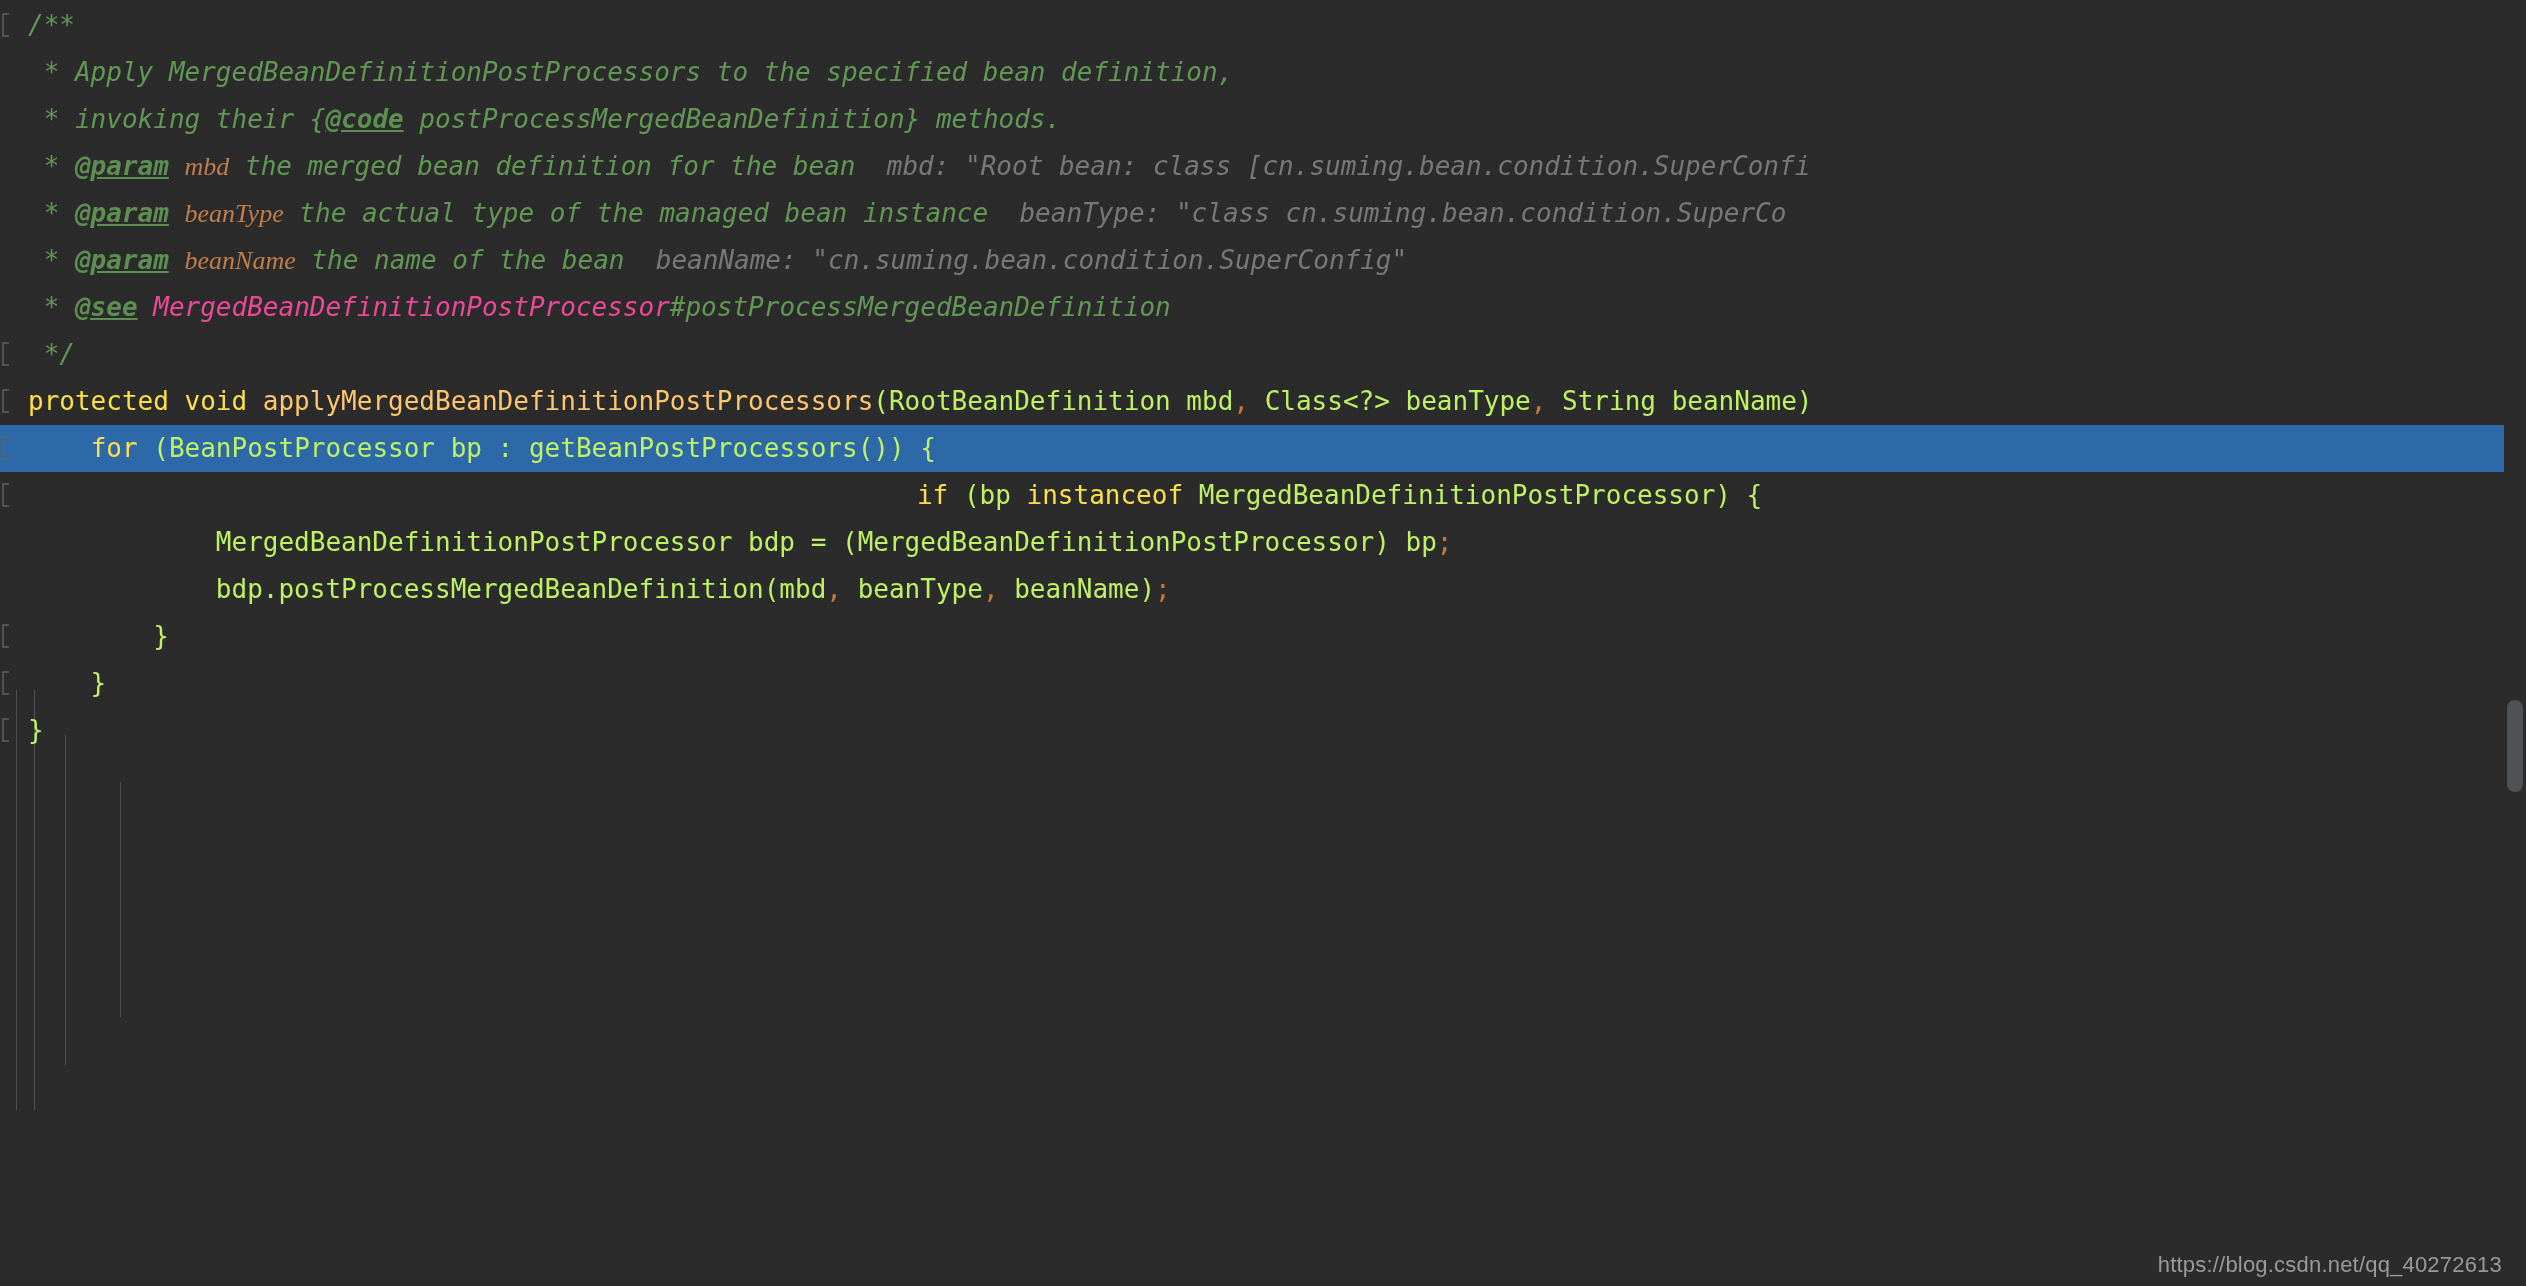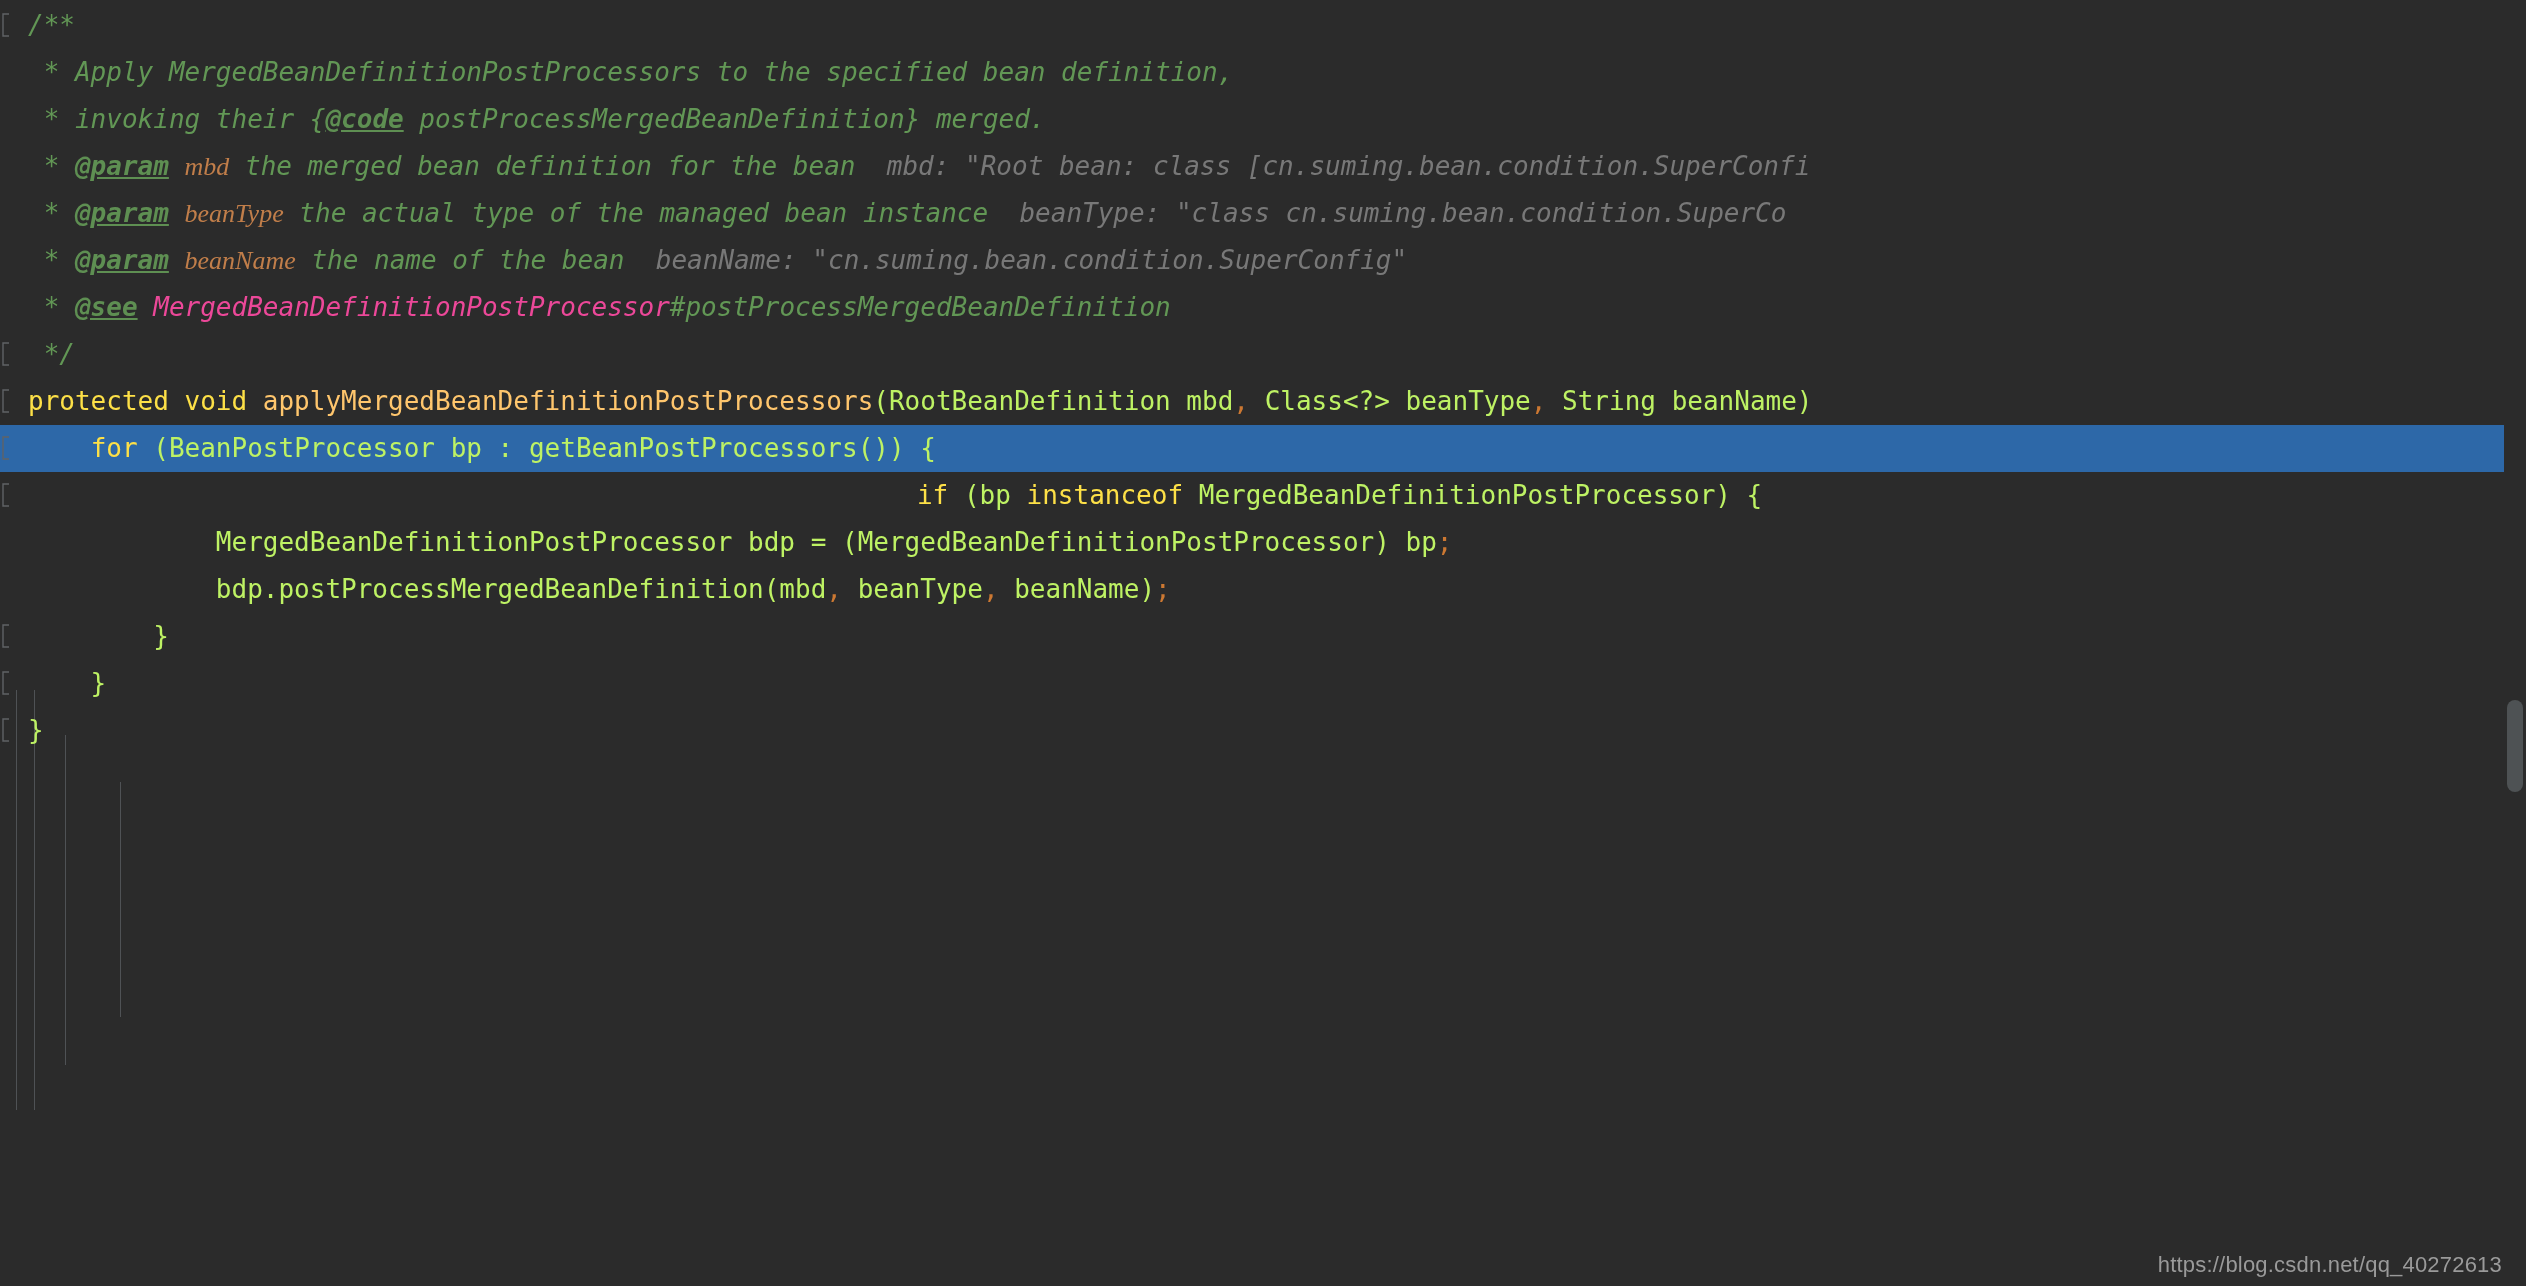--- a/index.html
+++ b/index.html
@@ -127,21 +127,21 @@
 <div id="editor">
 
   <div class="indent-guide" style="left:16px; top:690px; height:420px;"></div>
   <div class="indent-guide" style="left:34px; top:690px; height:420px;"></div>
   <div class="indent-guide" style="left:65px; top:735px; height:330px;"></div>
   <div class="indent-guide" style="left:120px; top:782px; height:235px;"></div>
 
   <div id="lines">
       <div class="line" style="top: 2px;"><span style="display: inline-block; width: 28px;"></span><span class="txt cmt">/**</span></div>
       <div class="line" style="top: 49px;"><span style="display: inline-block; width: 28px;"></span><span class="txt cmt"> * Apply MergedBeanDefinitionPostProcessors to the specified bean definition,</span></div>
-      <div class="line" style="top: 96px;"><span style="display: inline-block; width: 28px;"></span><span class="txt cmt"> * invoking their {</span><span class="txt tag">@code</span><span class="txt cmt"> postProcessMergedBeanDefinition} merged.</span></div>
+      <div class="line" style="top: 96px;"><span style="display: inline-block; width: 28px;"></span><span class="txt cmt"> * invoking their {</span><span class="txt tag">@code</span><span class="txt cmt"> postProcessMergedBeanDefinition} methods.</span></div>
       <div class="line" style="top: 143px;"><span style="display: inline-block; width: 28px;"></span><span class="txt cmt"> * </span><span class="txt tag">@param</span><span class="txt cmt"> </span><span class="txt pname">mbd</span><span class="txt cmt"> the merged bean definition for the bean</span><span class="txt hint">  mbd: "Root bean: class [cn.suming.bean.condition.SuperConfi</span></div>
       <div class="line" style="top: 190px;"><span style="display: inline-block; width: 28px;"></span><span class="txt cmt"> * </span><span class="txt tag">@param</span><span class="txt cmt"> </span><span class="txt pname">beanType</span><span class="txt cmt"> the actual type of the managed bean instance</span><span class="txt hint">  beanType: "class cn.suming.bean.condition.SuperCo</span></div>
       <div class="line" style="top: 237px;"><span style="display: inline-block; width: 28px;"></span><span class="txt cmt"> * </span><span class="txt tag">@param</span><span class="txt cmt"> </span><span class="txt pname">beanName</span><span class="txt cmt"> the name of the bean</span><span class="txt hint">  beanName: "cn.suming.bean.condition.SuperConfig"</span></div>
       <div class="line" style="top: 284px;"><span style="display: inline-block; width: 28px;"></span><span class="txt cmt"> * </span><span class="txt tag">@see</span><span class="txt cmt"> </span><span class="txt cmtref">MergedBeanDefinitionPostProcessor</span><span class="txt cmtlink">#postProcessMergedBeanDefinition</span></div>
       <div class="line" style="top: 331px;"><span style="display: inline-block; width: 28px;"></span><span class="txt cmt"> */</span></div>
       <div class="line" style="top: 378px;"><span style="display: inline-block; width: 28px;"></span><span class="txt kw">protected void </span><span class="txt mname">applyMergedBeanDefinitionPostProcessors</span><span class="txt punc">(RootBeanDefinition mbd</span><span class="txt op">,</span><span class="txt punc"> Class&lt;?&gt; beanType</span><span class="txt op">,</span><span class="txt punc"> String beanName)</span></div>
       <div class="line highlighted" style="top: 425px;"><span style="display: inline-block; width: 28px;"></span><span class="txt punc">    </span><span class="txt kw">for</span><span class="txt punc"> (BeanPostProcessor bp : getBeanPostProcessors()) {</span></div>
       <div class="line" style="top: 472px; text-align: center;"><span style="display: inline-block; width: 28px;"></span><span class="txt punc">        </span><span class="txt kw">if</span><span class="txt punc"> (bp </span><span class="txt kw">instanceof</span><span class="txt punc"> MergedBeanDefinitionPostProcessor) {</span></div>
       <div class="line" style="top: 519px;"><span style="display: inline-block; width: 28px;"></span><span class="txt punc">            MergedBeanDefinitionPostProcessor bdp = (MergedBeanDefinitionPostProcessor) bp</span><span class="txt op">;</span></div>
       <div class="line" style="top: 566px;"><span style="display: inline-block; width: 28px;"></span><span class="txt punc">            bdp.postProcessMergedBeanDefinition(mbd</span><span class="txt op">,</span><span class="txt punc"> beanType</span><span class="txt op">,</span><span class="txt punc"> beanName)</span><span class="txt op">;</span></div>

